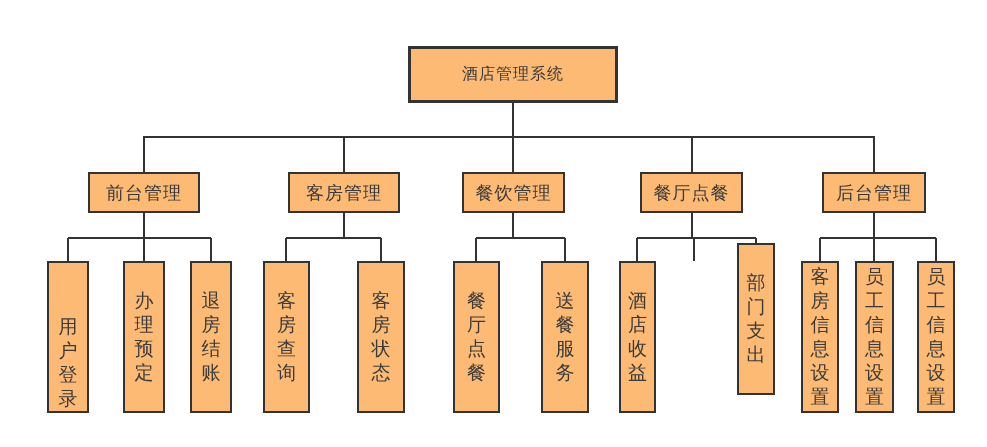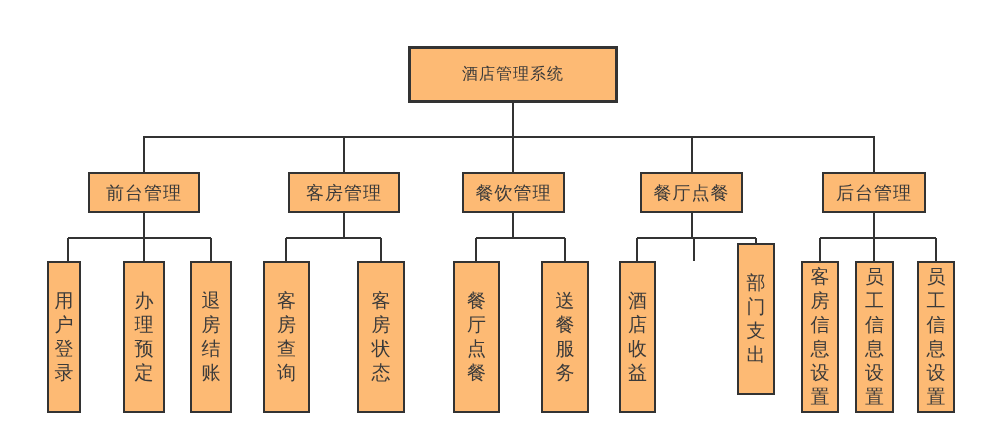--- a/index.html
+++ b/index.html
@@ -82,21 +82,21 @@
   <div class="node branch" style="left:462px; top:172px; width:103px; height:41px;">
     <span>餐饮管理</span>
   </div>
   <div class="node branch" style="left:640px; top:172px; width:103px; height:41px;">
     <span>餐厅点餐</span>
   </div>
   <div class="node branch" style="left:822px; top:172px; width:104px; height:41px;">
     <span>后台管理</span>
   </div>
 
-  <div class="node leaf" style="left:47px; top:261px; width:34px; height:152px;">
+  <div class="node leaf" style="left:47px; top:261px; width:42px; height:152px;align-items:flex-end;">
     <span class="vtext">用户登录</span>
   </div>
   <div class="node leaf" style="left:123px; top:261px; width:42px; height:152px;">
     <span class="vtext">办理预定</span>
   </div>
   <div class="node leaf" style="left:190px; top:261px; width:42px; height:152px;">
     <span class="vtext">退房结账</span>
   </div>
 
   <div class="node leaf" style="left:263px; top:261px; width:47px; height:152px;">

